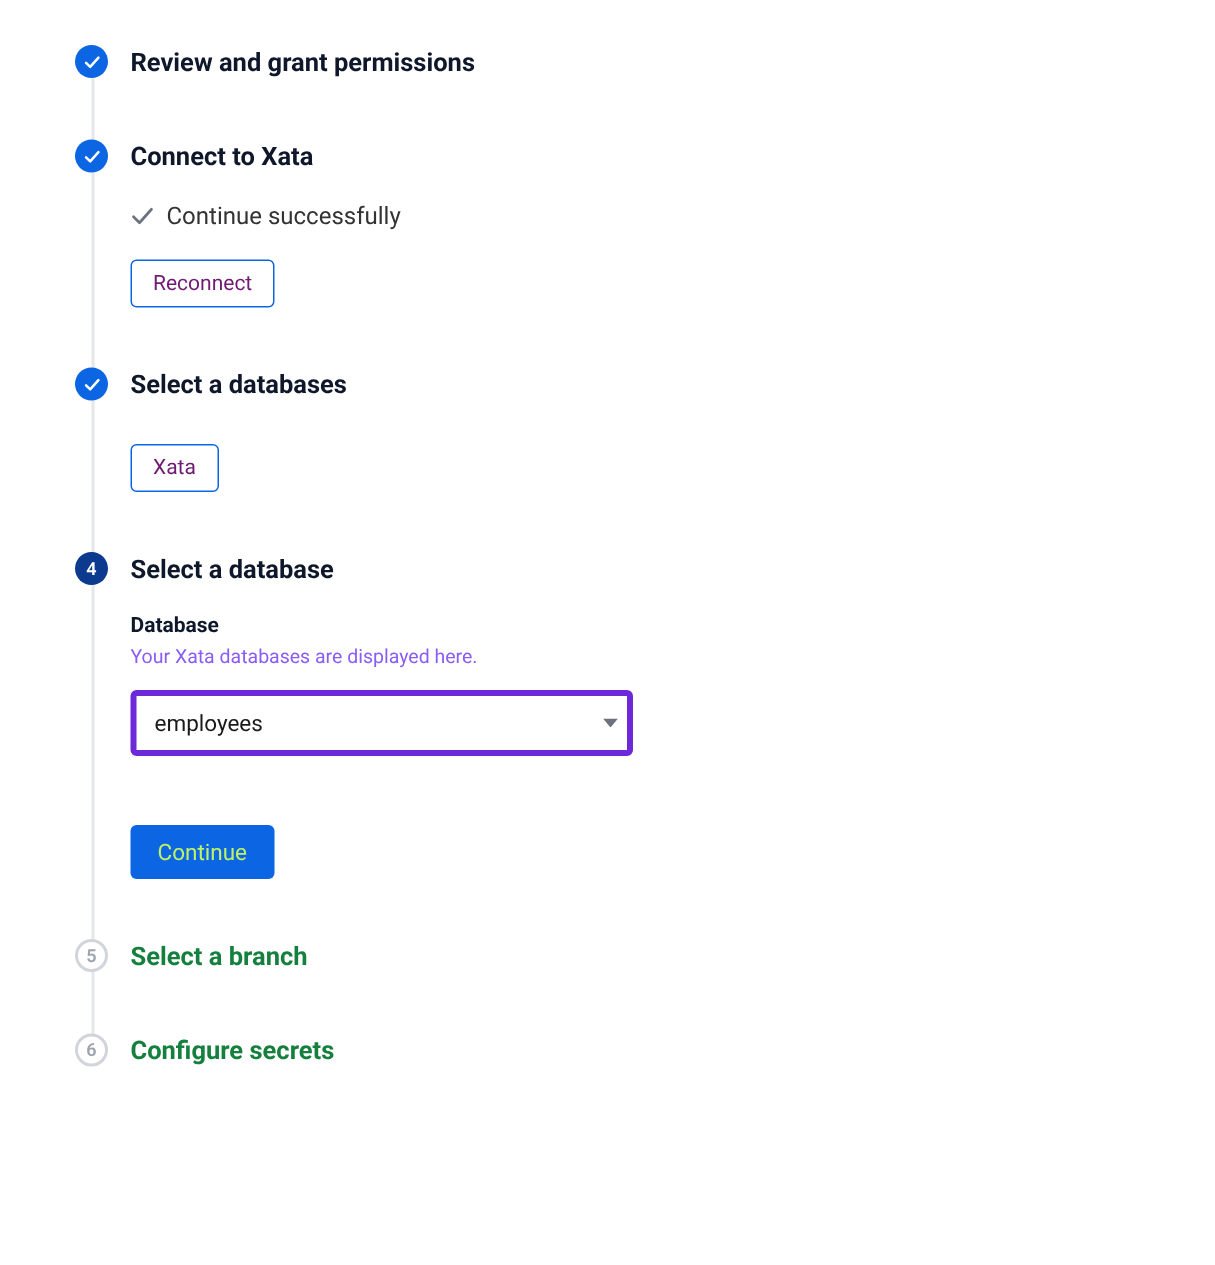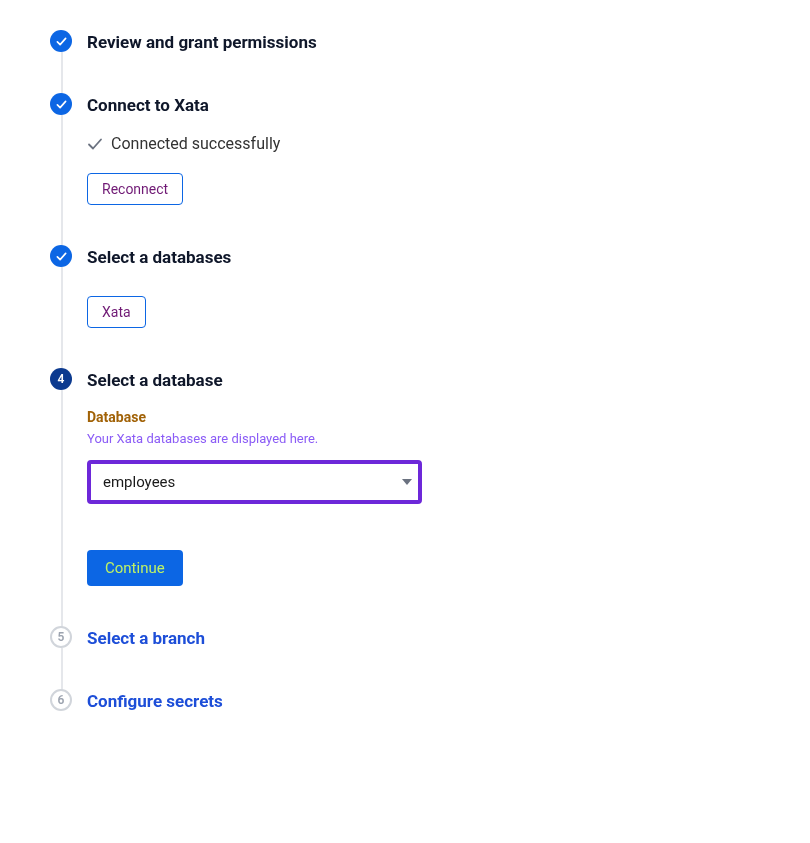--- a/index.html
+++ b/index.html
@@ -69,21 +69,21 @@
       height: 22px;
     }
     .step-title {
       font-size: 17px;
       font-weight: 700;
       color: #0f172a;
       line-height: 22px;
       padding-top: 1px;
     }
     .step-title.muted {
-      color: #1d4ed8;
+      color: #15803d;
     }
     .step-body {
       margin-top: 18px;
     }
     .connected-row {
       display: flex;
       align-items: center;
       gap: 8px;
       color: #333;
       font-size: 16px;
@@ -113,21 +113,21 @@
       color: #bef264;
       font-size: 15px;
       padding: 9px 18px;
       border-radius: 4px;
       cursor: pointer;
       font-family: inherit;
     }
     .field-label {
       font-size: 14px;
       font-weight: 700;
-      color: #a16207;
+      color: #0f172a;
       margin-bottom: 6px;
     }
     .field-help {
       font-size: 13px;
       color: #8b5cf6;
       margin-bottom: 14px;
     }
     .select-wrap {
       position: relative;
       width: 335px;
@@ -185,21 +185,21 @@
       <svg viewBox="0 0 16 16" fill="none">
         <path d="M2 8.5L6 12.5L14 3.5" stroke="white" stroke-width="2.4" stroke-linecap="round" stroke-linejoin="round"></path>
       </svg>
     </div>
     <div class="step-title">Connect to Xata</div>
     <div class="step-body">
       <div class="connected-row">
         <svg viewBox="0 0 16 16" fill="none">
           <path d="M2 8.5L6 12.5L14 3.5" stroke="currentColor" stroke-width="1.8" stroke-linecap="round" stroke-linejoin="round"></path>
         </svg>
-        <span>Connected successfully</span>
+        <span>Continue successfully</span>
       </div>
       <button class="btn-outline">Reconnect</button>
     </div>
   </div>
 
   <div class="step">
     <div class="step-line"></div>
     <div class="step-indicator done">
       <svg viewBox="0 0 16 16" fill="none">
         <path d="M2 8.5L6 12.5L14 3.5" stroke="white" stroke-width="2.4" stroke-linecap="round" stroke-linejoin="round"></path>

